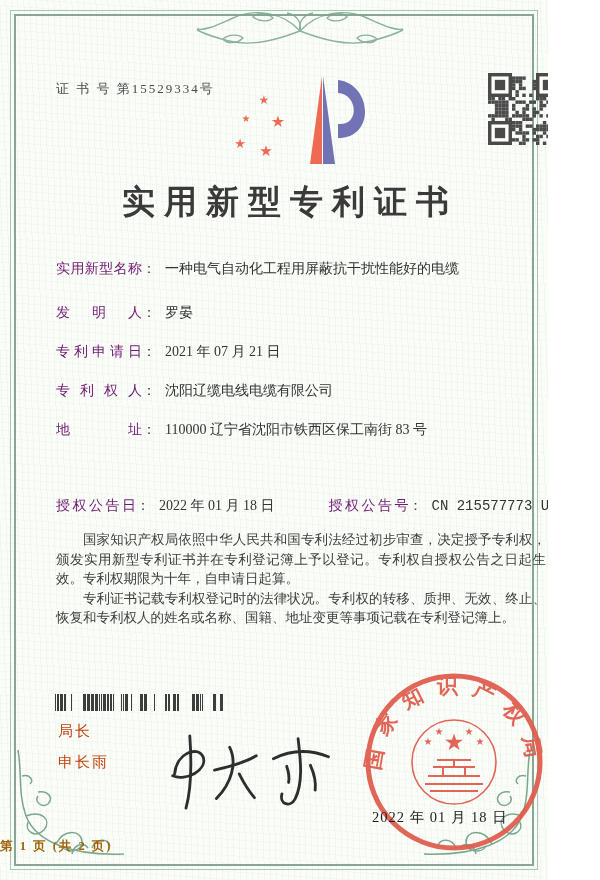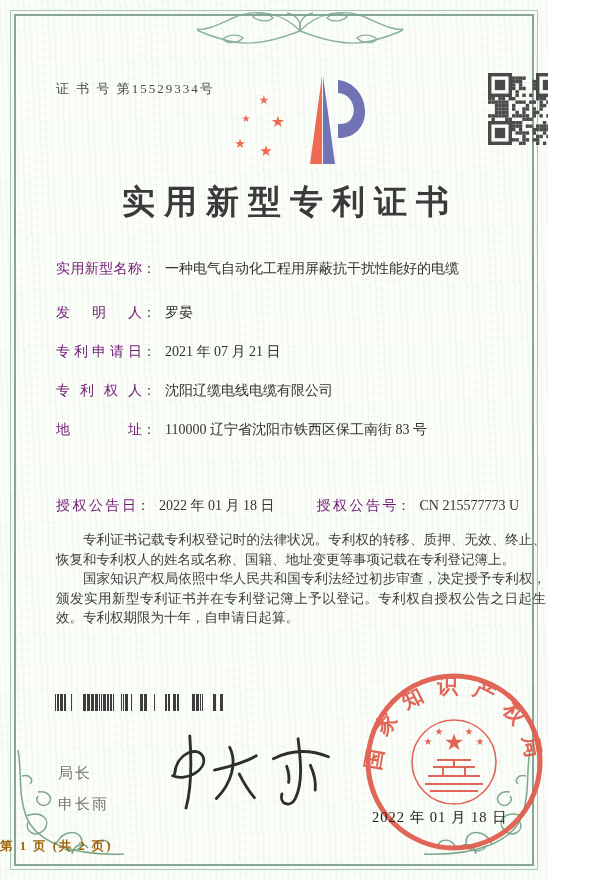--- a/index.html
+++ b/index.html
@@ -28,26 +28,26 @@
   .rows{position:absolute;left:56px;top:260px;width:492px;font-size:14px;}
   .row{margin-bottom:21px;line-height:18px;white-space:nowrap;}
   .row:first-child{margin-bottom:26px;}
   .row-label{
     display:inline-block;width:86px;vertical-align:top;
     text-align:justify;text-align-last:justify;color:#701a75;
   }
   .row-colon{display:inline-block;color:#414141;}
   .row-value{margin-left:9px;color:#333;}
   .grant-row{position:absolute;left:56px;top:497px;width:492px;font-size:14px;white-space:nowrap;}
-  .grant-right{margin-left:42px;}
+  .grant-right{margin-left:54px;font-family:Liberation Mono, monospace;}
   .grant-row .row-label{width:80px;}
   .paras{position:absolute;left:56px;top:530px;width:490px;font-size:13.5px;line-height:19.5px;color:#3e3e3e;text-align:justify;}
   .paras p{margin:0;text-indent:2em;}
   .barcode{position:absolute;left:52px;top:694px;width:172px;height:17px;}
-  .director{position:absolute;left:58px;top:758px;font-size:15px;line-height:31px;color:#737373;letter-spacing:2px;}
+  .director{position:absolute;left:58px;top:716px;font-size:15px;line-height:31px;color:#c2410c;letter-spacing:2px;}
   .signature{position:absolute;left:148px;top:722px;width:190px;height:100px;}
   .seal{position:absolute;left:358px;top:666px;width:192px;height:192px;opacity:.92;}
   .seal-date{position:absolute;left:372px;top:808px;font-size:14.5px;letter-spacing:1px;color:#1f1f1f;}
   .footer{position:absolute;left:0;top:838px;width:100%;font-size:12.5px;letter-spacing:2px;color:#a16207;font-weight:bold;}
   .orn-top{position:absolute;left:195px;top:4px;width:210px;height:50px;}
   .orn-bl{position:absolute;left:12px;top:746px;width:118px;height:120px;}
   .orn-br{position:absolute;right:12px;top:746px;width:118px;height:120px;transform:scaleX(-1);}
   svg{display:block;}
 </style>
 </head>
@@ -281,22 +281,22 @@
     <div class="row">
       <span class="row-label">地址</span><span class="row-colon">：</span><span class="row-value">110000 辽宁省沈阳市铁西区保工南街 83 号</span>
     </div>
   </div>
 
   <div class="grant-row">
     <span><span class="row-label">授权公告日</span><span class="row-colon">：</span><span class="row-value">2022 年 01 月 18 日</span></span><span class="grant-right"><span class="row-label">授权公告号</span><span class="row-colon">：</span><span class="row-value">CN 215577773 U</span></span>
   </div>
 
   <div class="paras">
+    <p>国家知识产权局依照中华人民共和国专利法经过初步审查，决定授予专利权，颁发实用新型专利证书并在专利登记簿上予以登记。专利权自授权公告之日起生效。专利权期限为十年，自申请日起算。</p>
     <p>专利证书记载专利权登记时的法律状况。专利权的转移、质押、无效、终止、恢复和专利权人的姓名或名称、国籍、地址变更等事项记载在专利登记簿上。</p>
-    <p>国家知识产权局依照中华人民共和国专利法经过初步审查，决定授予专利权，颁发实用新型专利证书并在专利登记簿上予以登记。专利权自授权公告之日起生效。专利权期限为十年，自申请日起算。</p>
   </div>
 
   <svg class="barcode" id="barcode" viewBox="0 0 172 17">
       <rect x="3" y="0" width="1" height="17" fill="#3d3d3d"></rect>
       <rect x="5" y="0" width="2" height="17" fill="#3d3d3d"></rect>
       <rect x="8" y="0" width="3" height="17" fill="#3d3d3d"></rect>
       <rect x="12" y="0" width="2" height="17" fill="#3d3d3d"></rect>
       <rect x="19" y="0" width="1" height="17" fill="#3d3d3d"></rect>
       <rect x="31" y="0" width="3" height="17" fill="#3d3d3d"></rect>
       <rect x="35" y="0" width="3" height="17" fill="#3d3d3d"></rect>

